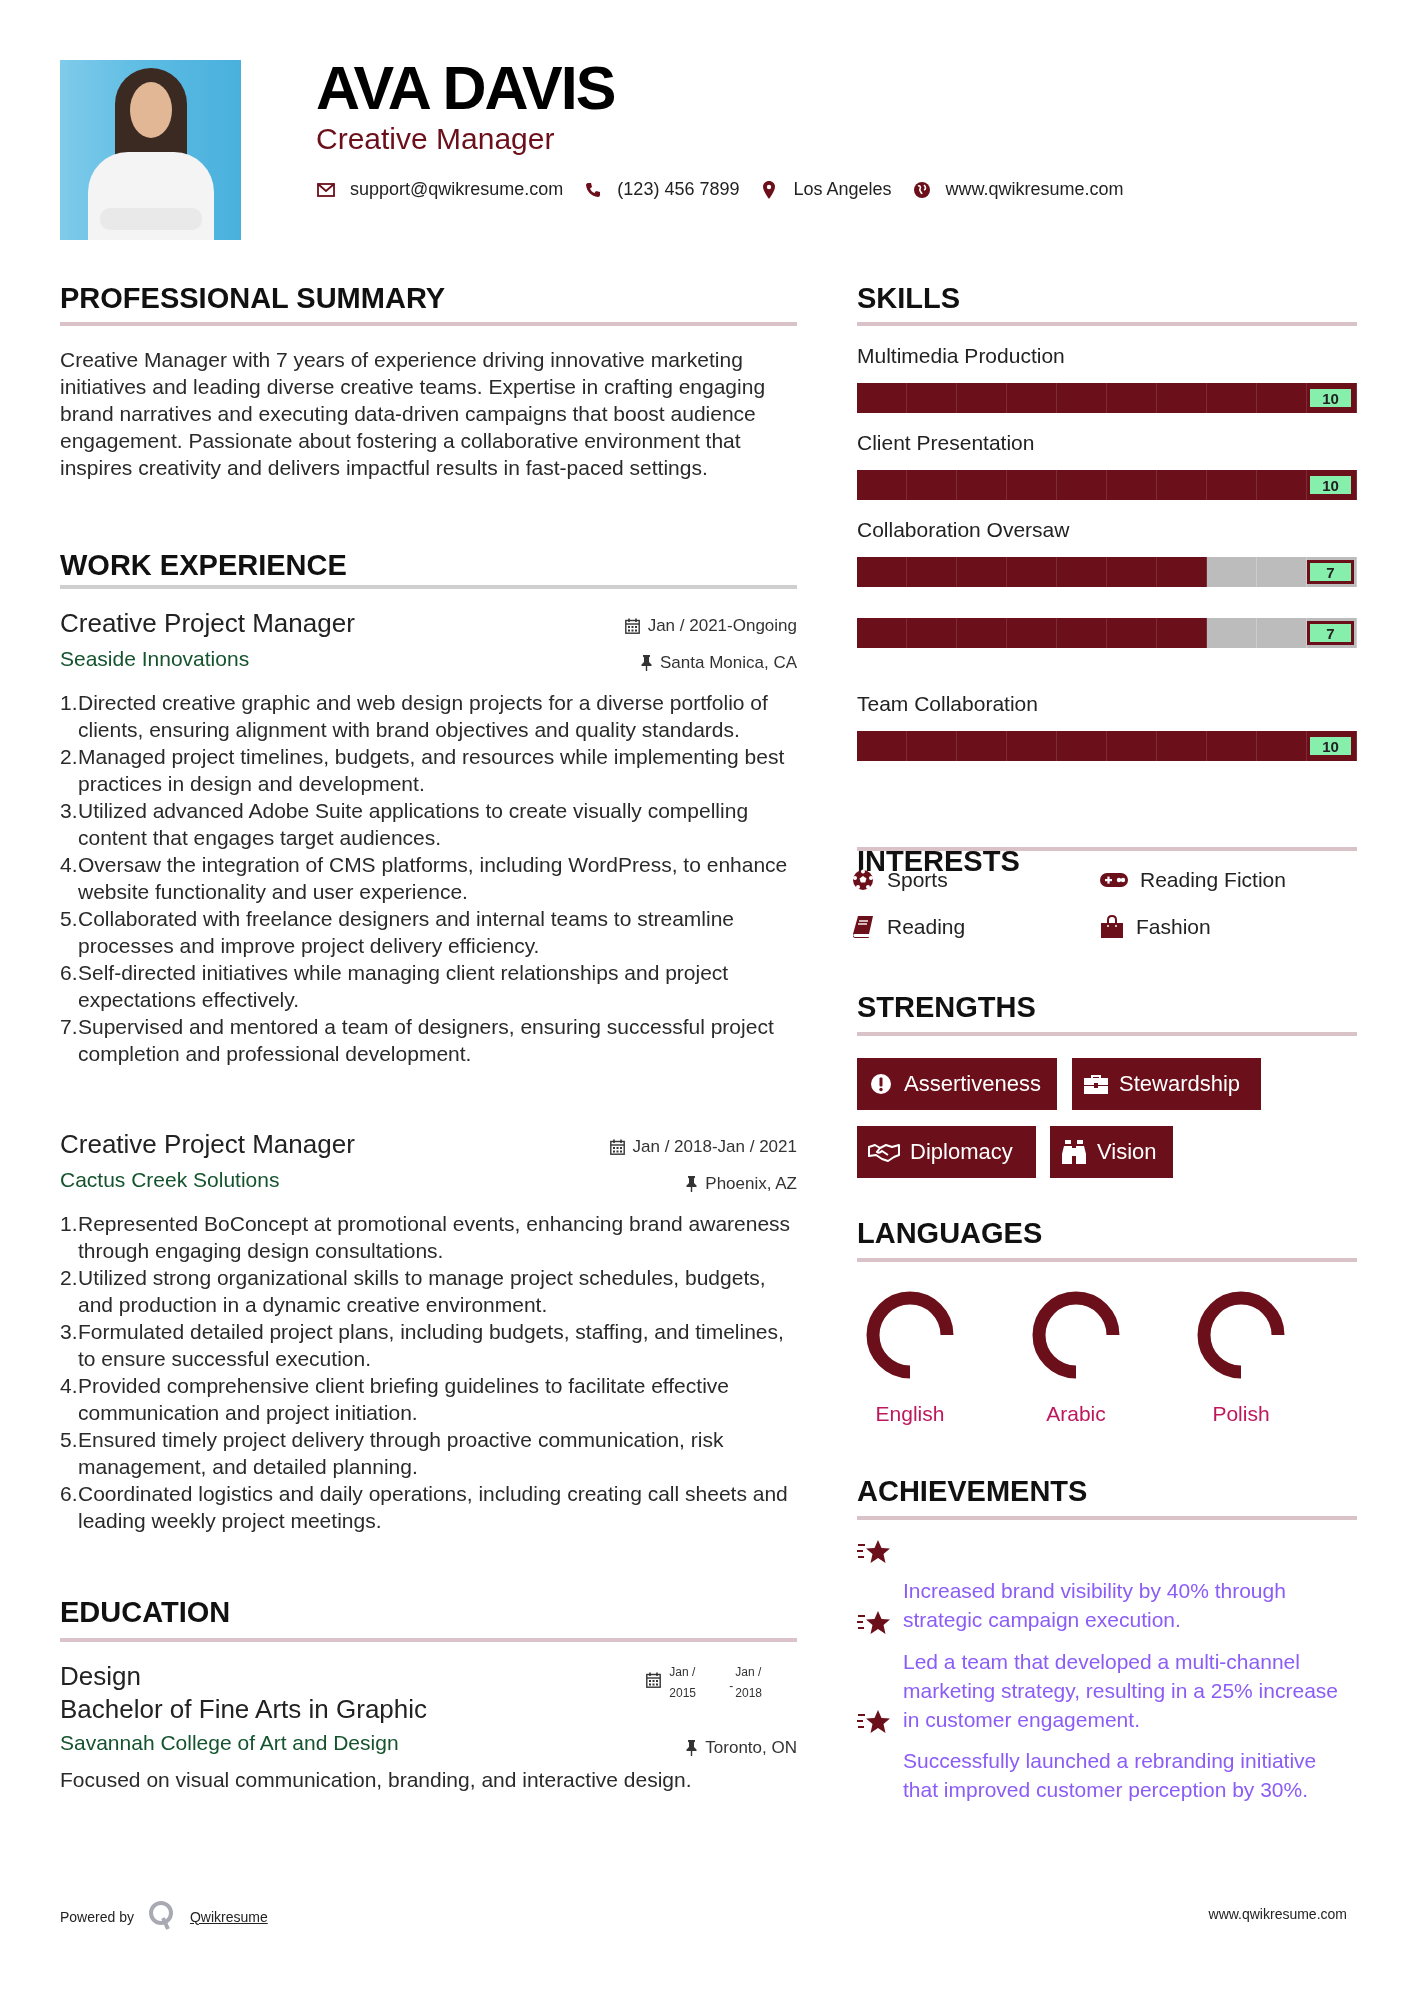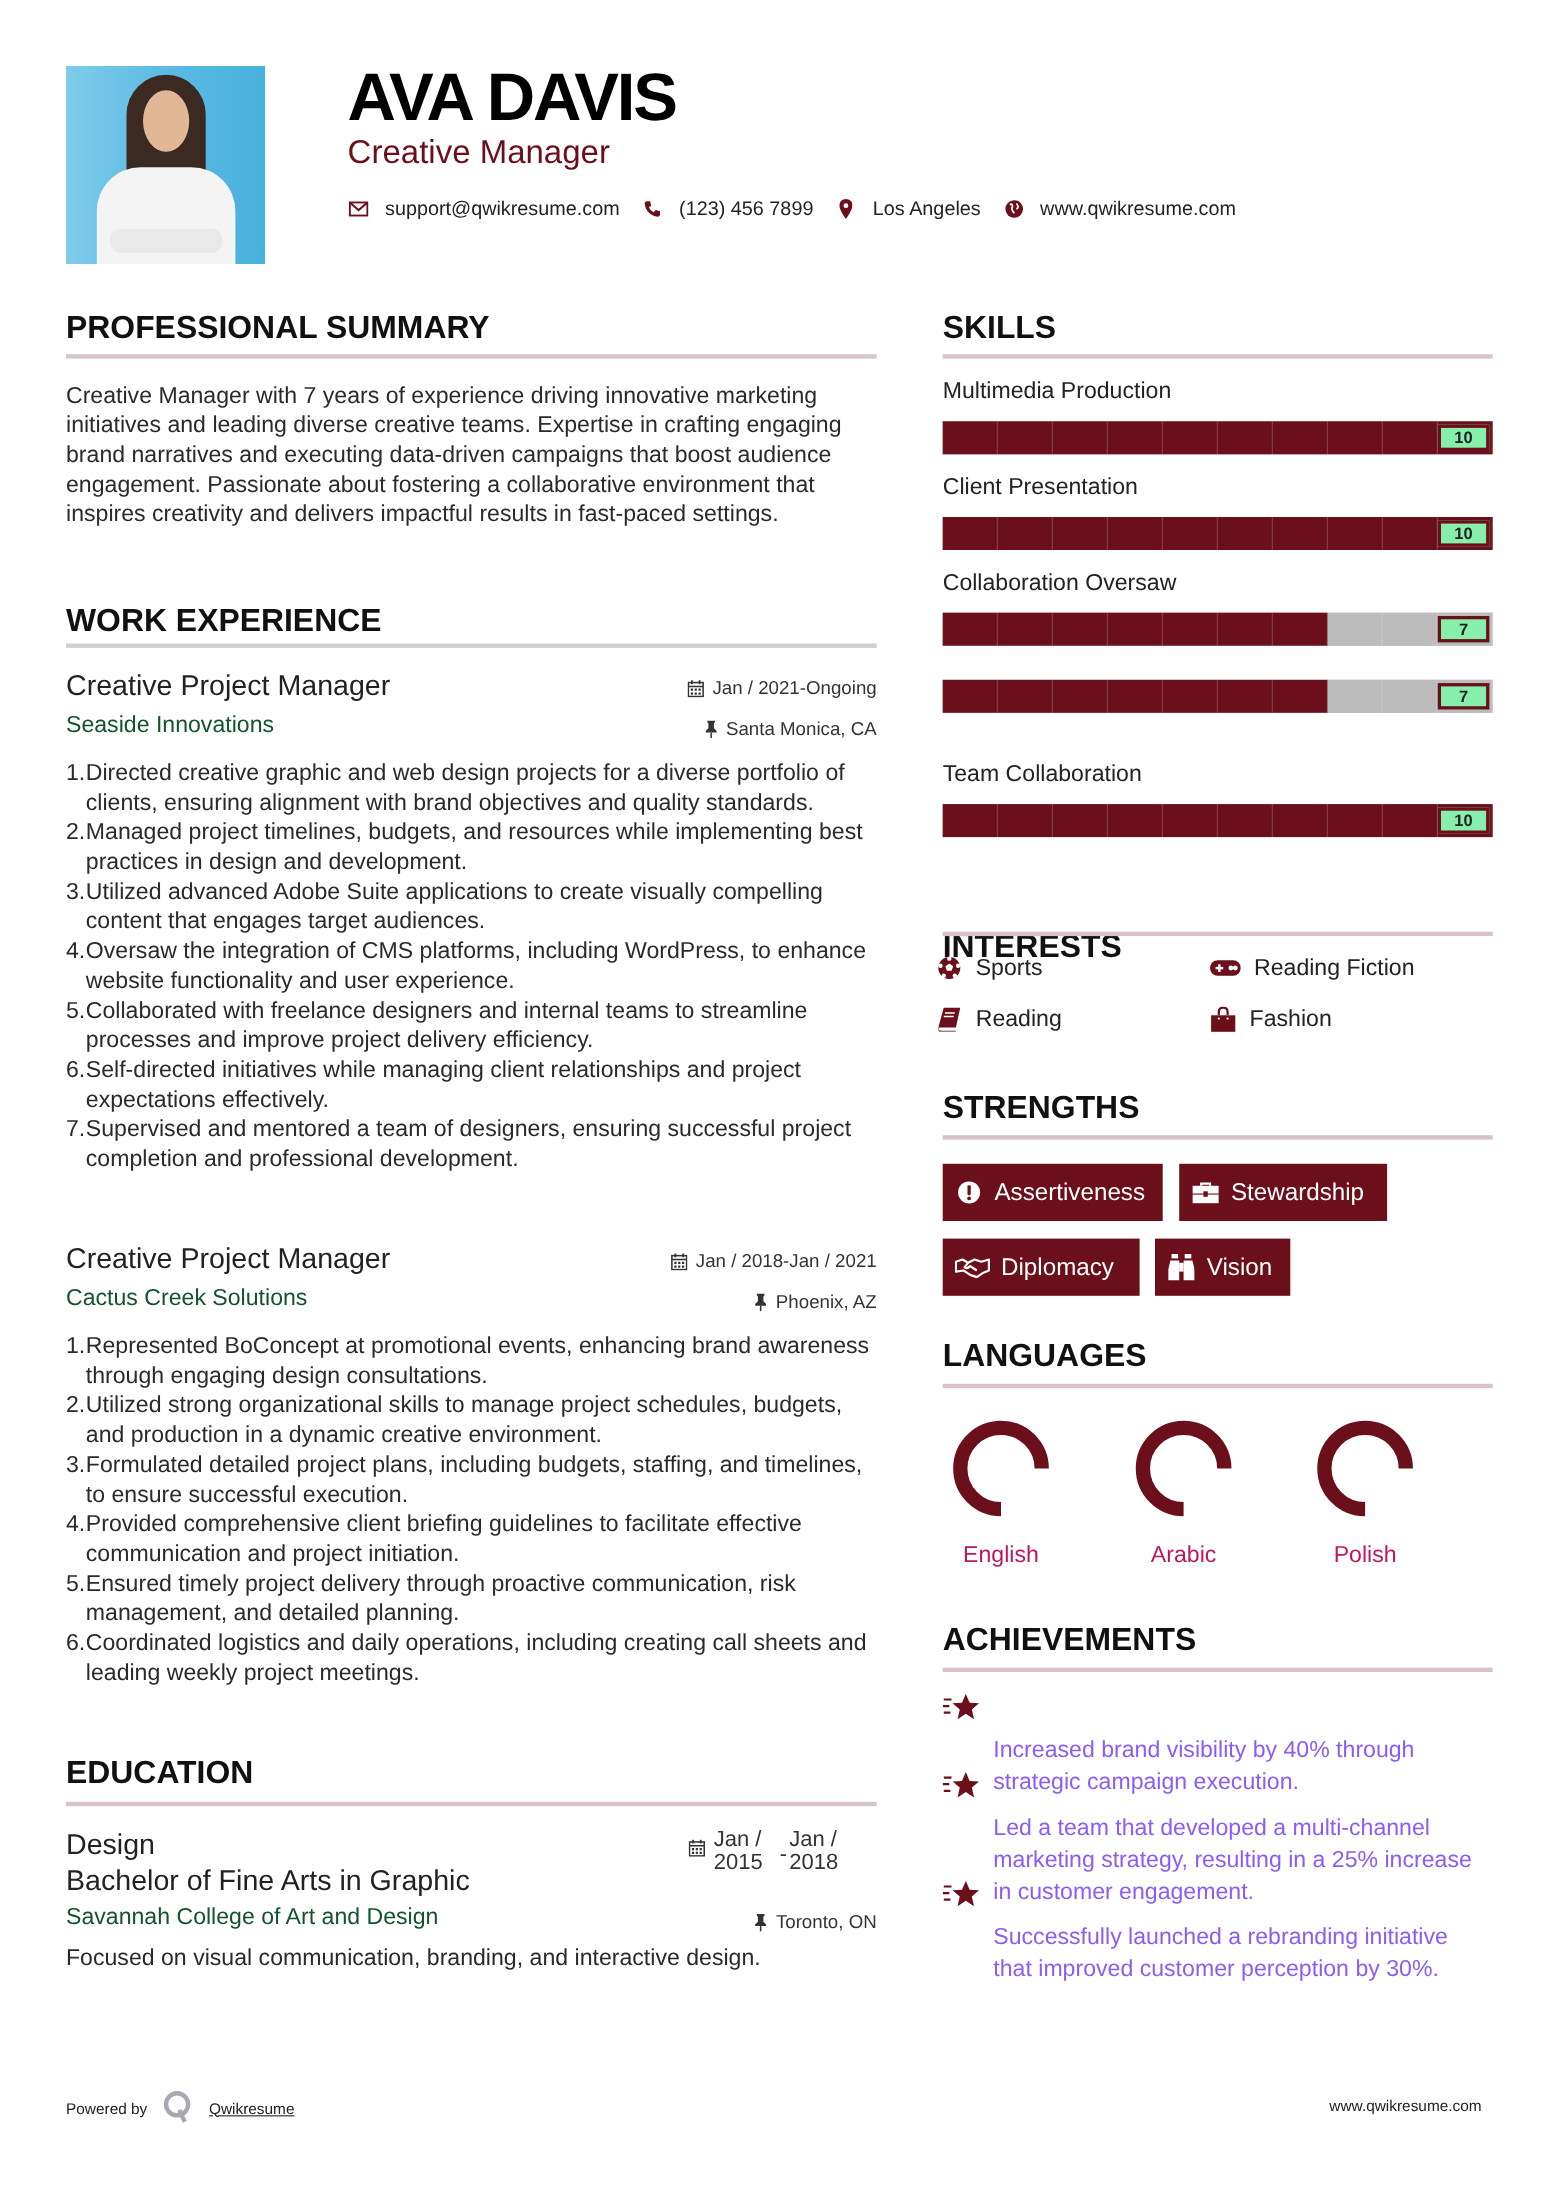--- a/index.html
+++ b/index.html
@@ -201,21 +201,21 @@
     <li><span class="num">4.</span><span>Provided comprehensive client briefing guidelines to facilitate effective communication and project initiation.</span></li>
     <li><span class="num">5.</span><span>Ensured timely project delivery through proactive communication, risk management, and detailed planning.</span></li>
     <li><span class="num">6.</span><span>Coordinated logistics and daily operations, including creating call sheets and leading weekly project meetings.</span></li>
   </ol>
 </div>
 
 <div class="sec-title left" style="top:1598px;">EDUCATION</div>
 <div class="divider left lw" style="top:1638px;"></div>
 
 <div class="job" style="top:1660px;">
-  <div style="position:absolute; right:35px; top:2px; display:flex; font-size:20px; color:#333; line-height:21px;">
+  <div style="position:absolute; right:35px; top:2px; display:flex; font-size:12px; color:#333; line-height:21px;">
     <span style="margin-right:8px; margin-top:10px; display:inline-flex;">
       <svg width="15" height="16" viewBox="0 0 15 16">
           <rect x="0.8" y="2.5" width="13.4" height="12.7" fill="none" stroke="#333" stroke-width="1.4"></rect>
           <line x1="0.8" y1="6" x2="14.2" y2="6" stroke="#333" stroke-width="1.4"></line>
           <line x1="4" y1="0.5" x2="4" y2="4" stroke="#333" stroke-width="1.6"></line>
           <line x1="11" y1="0.5" x2="11" y2="4" stroke="#333" stroke-width="1.6"></line>
           <path d="M3 8h2v2H3zM6.5 8h2v2h-2zM10 8h2v2h-2zM3 11.5h2v2H3zM6.5 11.5h2v2h-2zM10 11.5h2v2h-2z" fill="#333"></path>
         </svg>
     </span>
     <span style="display:flex; flex-direction:column; width:60px;">

